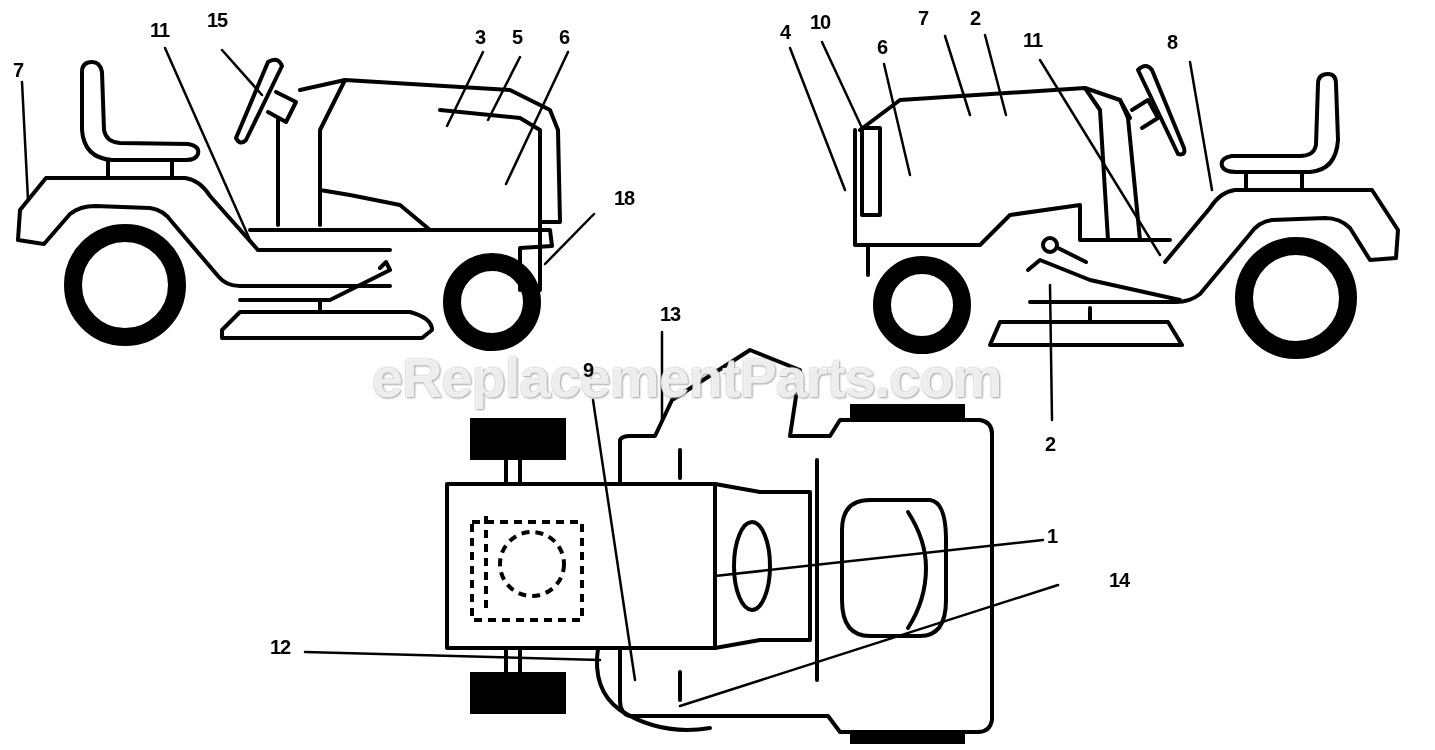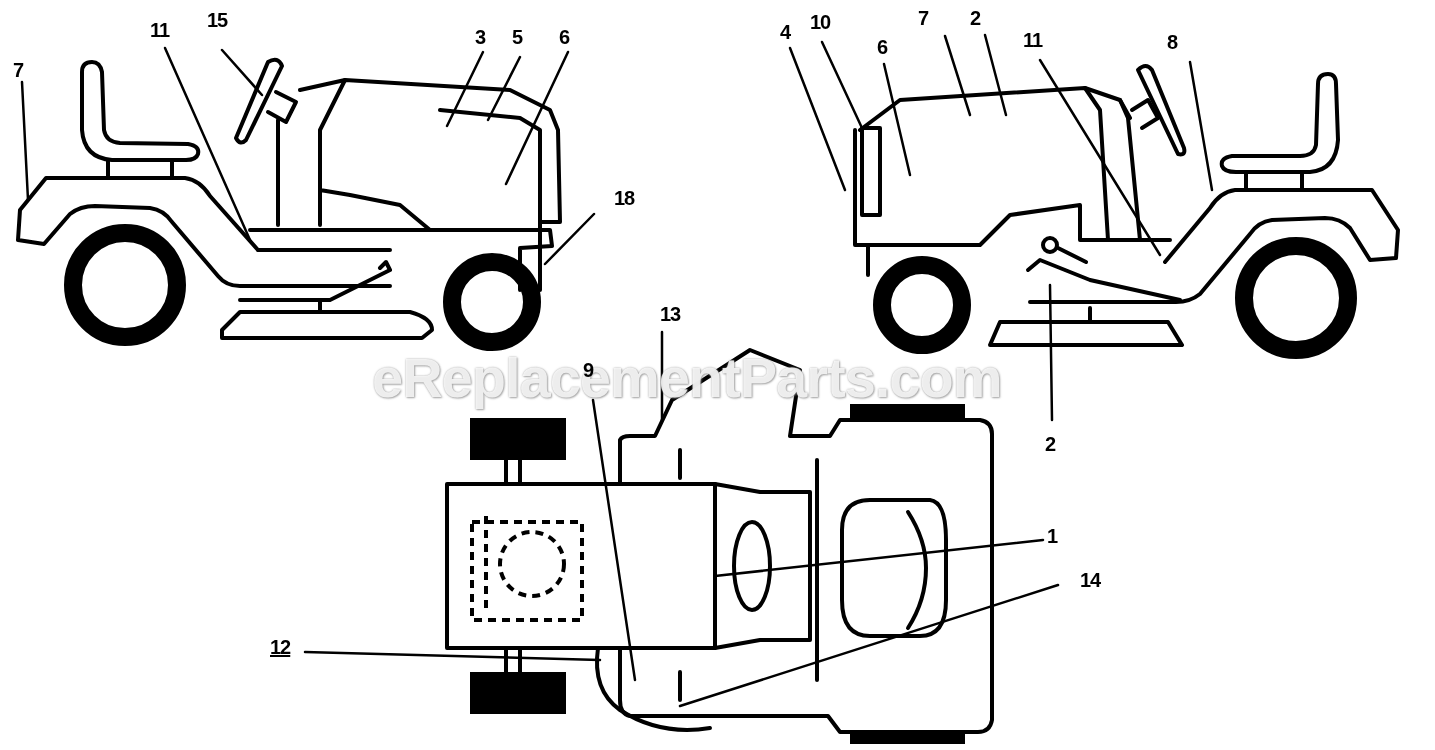--- a/index.html
+++ b/index.html
@@ -141,15 +141,15 @@
   <span class="lbl" style="left:918px;top:8px;">7</span>
   <span class="lbl" style="left:970px;top:8px;">2</span>
   <span class="lbl" style="left:1023px;top:30px;">11</span>
   <span class="lbl" style="left:1167px;top:32px;">8</span>
   <span class="lbl" style="left:1045px;top:434px;">2</span>
 
   
   <span class="lbl" style="left:648px;top:304px;margin-left:12px;">13</span>
   <span class="lbl" style="left:583px;top:360px;">9</span>
   <span class="lbl" style="left:1047px;top:526px;">1</span>
-  <span class="lbl" style="left:1080px;top:570px;text-align:right;">14</span>
-  <span class="lbl" style="left:270px;top:637px;text-decoration:underline;">12</span>
+  <span class="lbl" style="left:1109px;top:570px;text-align:right;">14</span>
+  <span class="lbl" style="left:270px;top:637px;">12</span>
 </div>
 
 </body></html>

